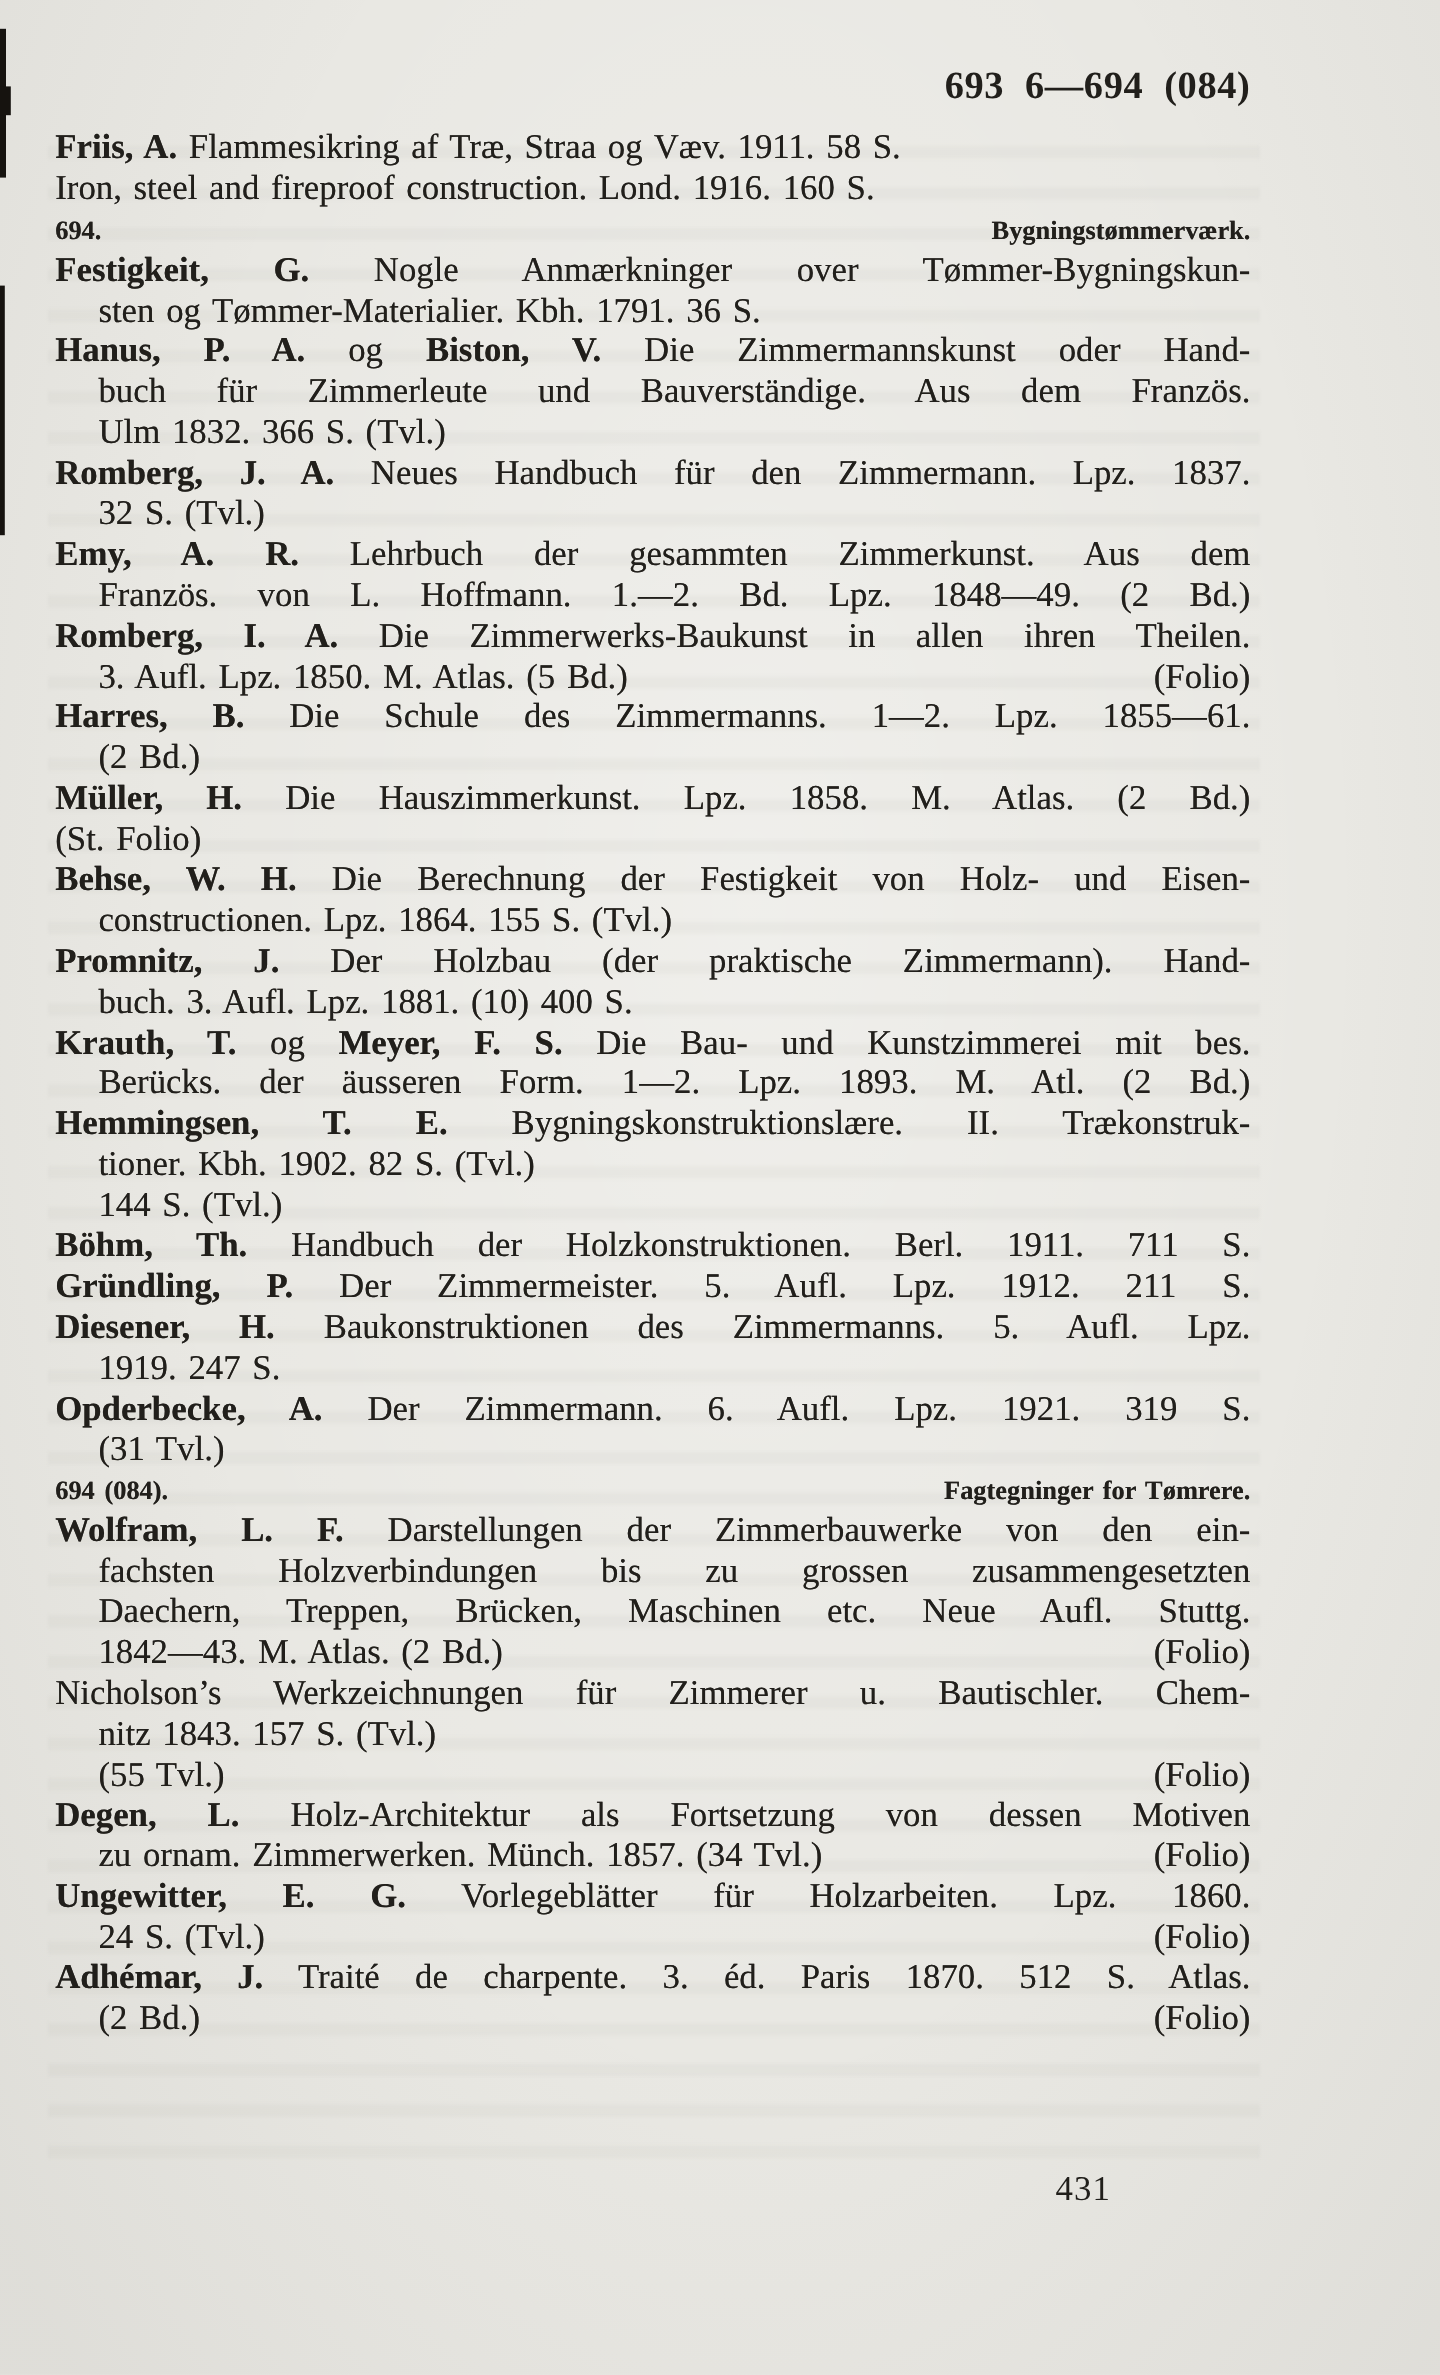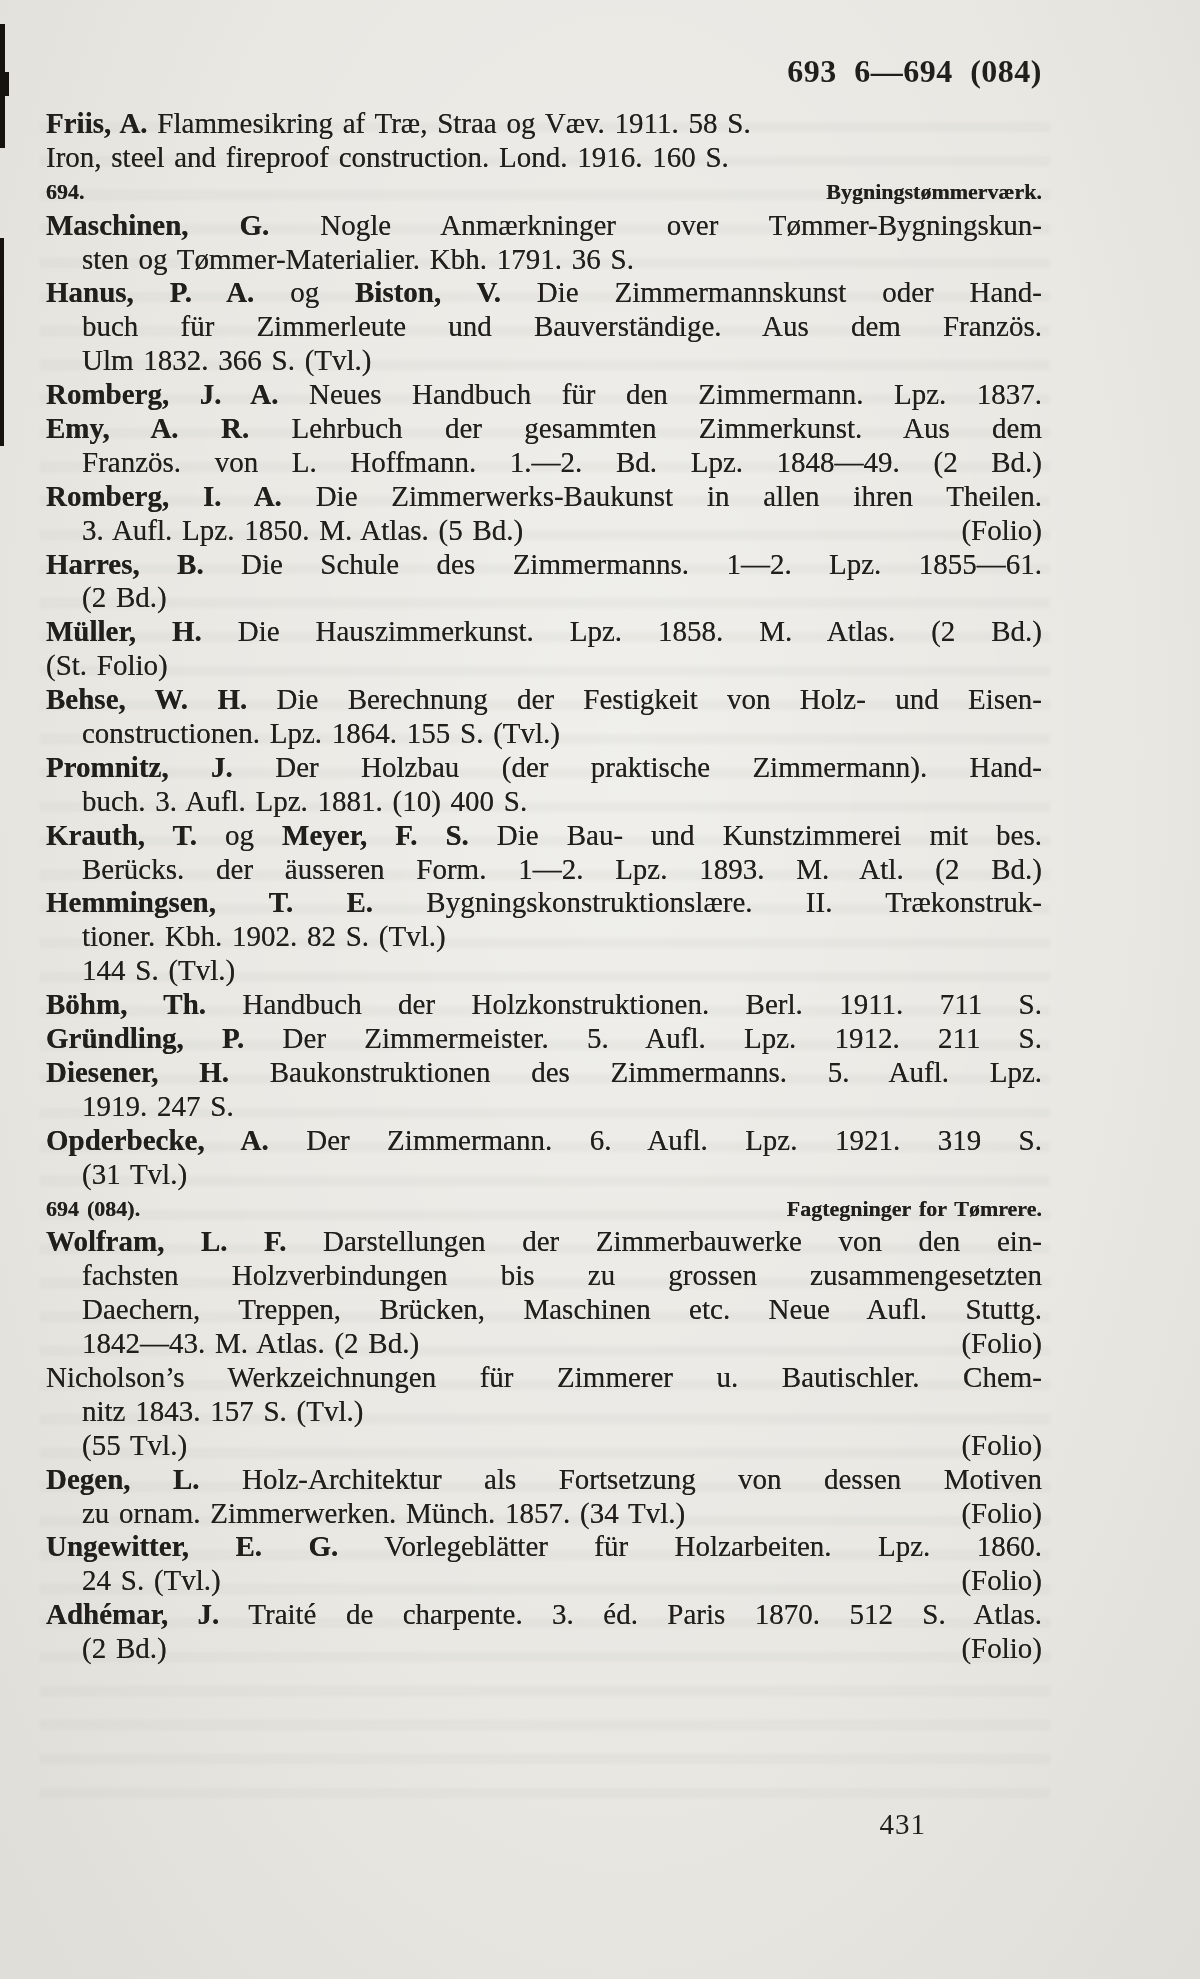--- a/index.html
+++ b/index.html
@@ -90,26 +90,27 @@
 
 <div class="running-header">693 6—694 (084)</div>
 
 <div id="lines">
     <div class="line"><span class="b">Friis, A.</span><span> Flammesikring af Træ, Straa og Væv. 1911. 58 S.</span></div>
     <div class="line"><span>Iron, steel and fireproof construction. Lond. 1916. 160 S.</span></div>
     <div class="line sb head">
       <span><span class="b">694.</span></span>
       <span><span class="b">Bygningstømmerværk.</span></span>
     </div>
-    <div class="line just"><span class="b">Maschinen, G.</span><span> Nogle Anmærkninger over Tømmer-Bygningskun-</span></div>
+    <div class="line just"><span class="b">Festigkeit, G.</span><span> Nogle Anmærkninger over Tømmer-Bygningskun-</span></div>
     <div class="line ind"><span>sten og Tømmer-Materialier. Kbh. 1791. 36 S.</span></div>
     <div class="line just"><span class="b">Hanus, P. A.</span><span> og </span><span class="b">Biston, V.</span><span> Die Zimmermannskunst oder Hand-</span></div>
     <div class="line ind just"><span>buch für Zimmerleute und Bauverständige. Aus dem Französ.</span></div>
     <div class="line ind"><span>Ulm 1832. 366 S. (Tvl.)</span></div>
     <div class="line just"><span class="b">Romberg, J. A.</span><span> Neues Handbuch für den Zimmermann. Lpz. 1837.</span></div>
+    <div class="line ind"><span>32 S. (Tvl.)</span></div>
     <div class="line just"><span class="b">Emy, A. R.</span><span> Lehrbuch der gesammten Zimmerkunst. Aus dem</span></div>
     <div class="line ind just"><span>Französ. von L. Hoffmann. 1.—2. Bd. Lpz. 1848—49. (2 Bd.)</span></div>
     <div class="line just"><span class="b">Romberg, I. A.</span><span> Die Zimmerwerks-Baukunst in allen ihren Theilen.</span></div>
     <div class="line ind sb">
       <span><span>3. Aufl. Lpz. 1850. M. Atlas. (5 Bd.)</span></span>
       <span><span>(Folio)</span></span>
     </div>
     <div class="line just"><span class="b">Harres, B.</span><span> Die Schule des Zimmermanns. 1—2. Lpz. 1855—61.</span></div>
     <div class="line ind"><span>(2 Bd.)</span></div>
     <div class="line just"><span class="b">Müller, H.</span><span> Die Hauszimmerkunst. Lpz. 1858. M. Atlas. (2 Bd.)</span></div>

